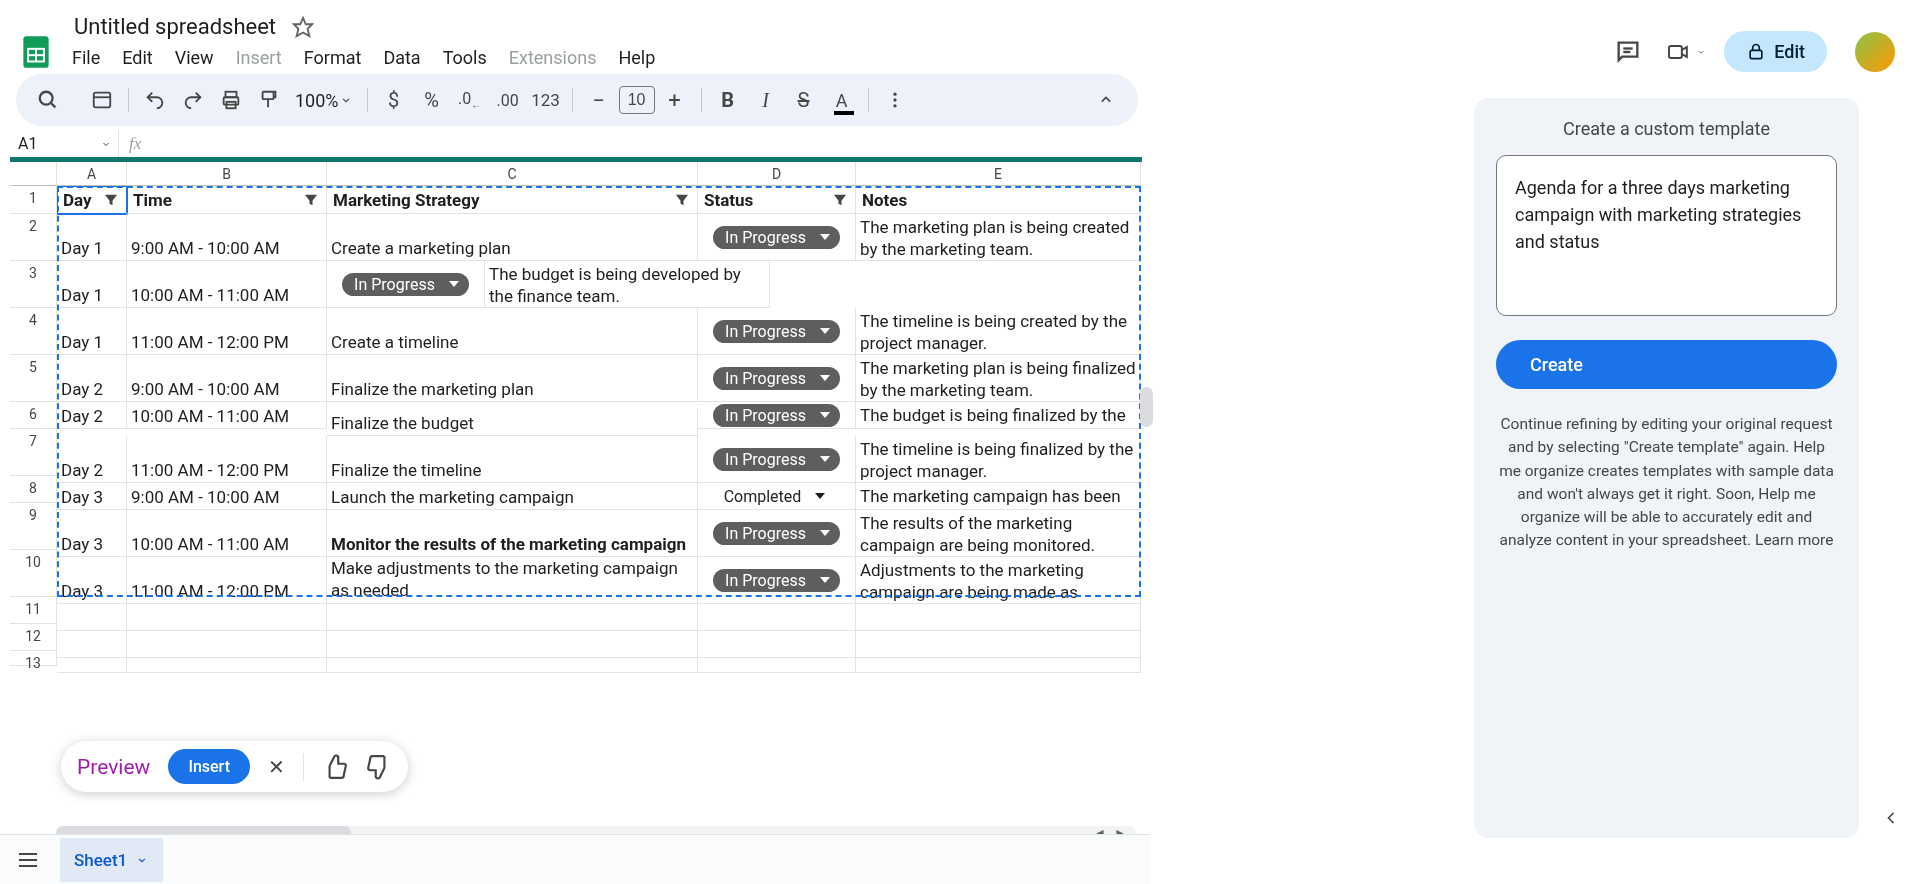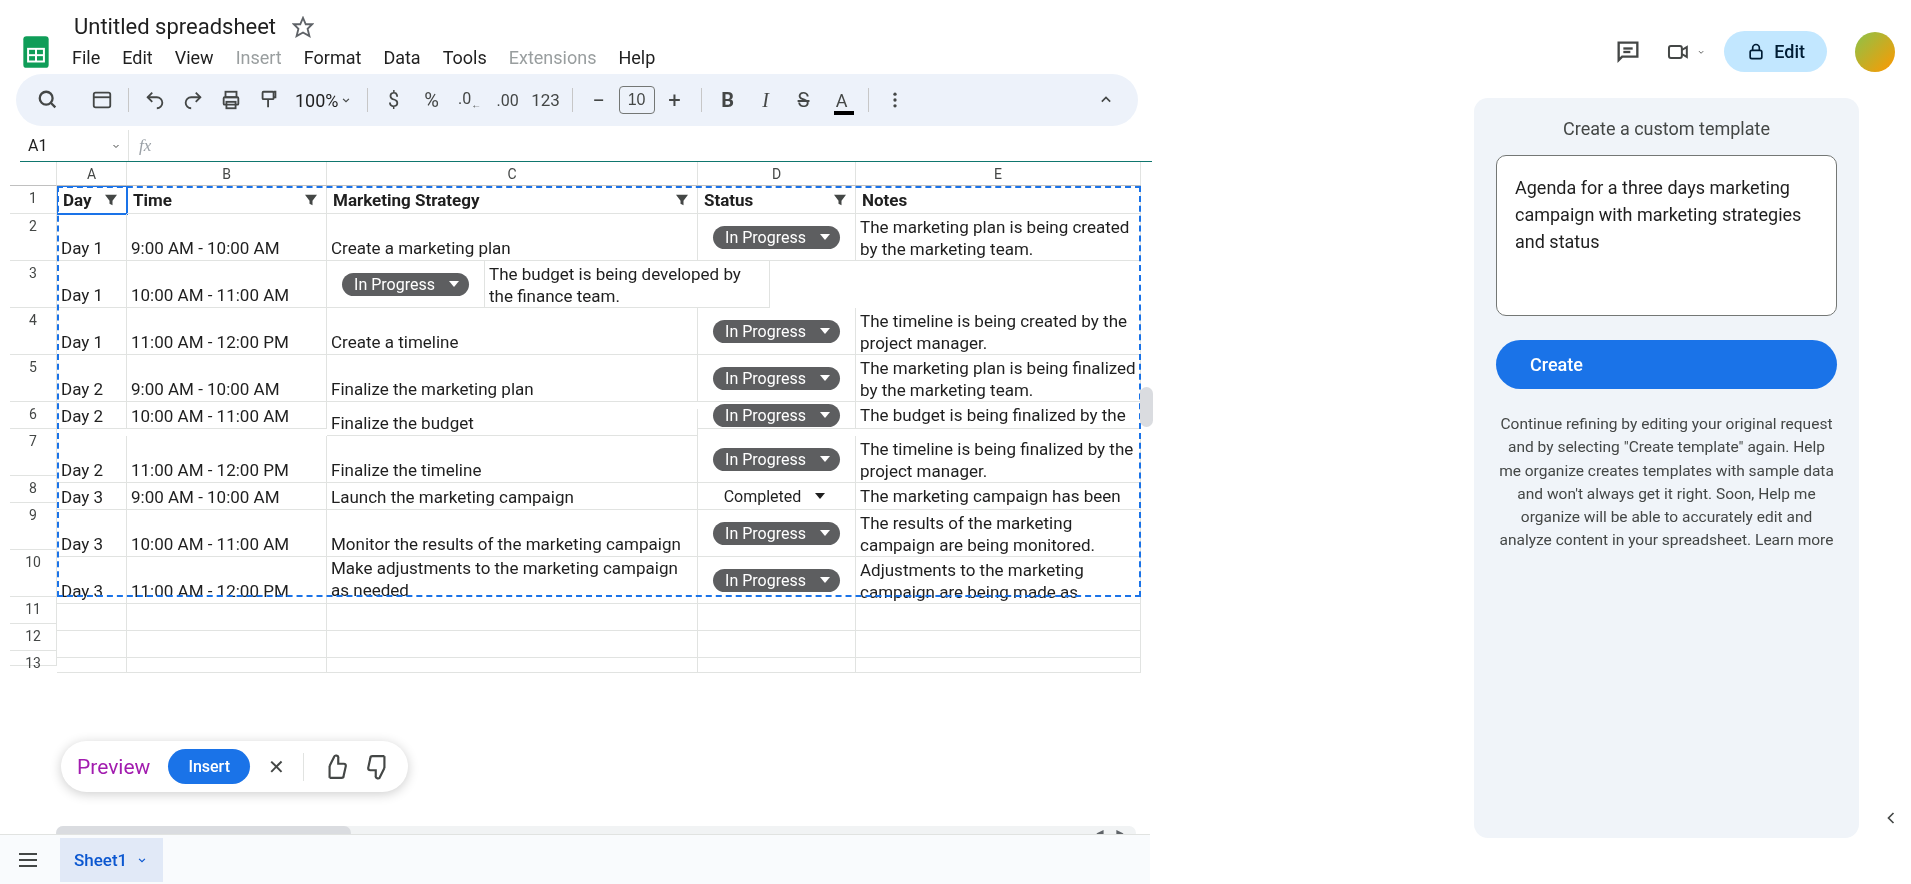--- a/index.html
+++ b/index.html
@@ -24,21 +24,21 @@
 
 .toolbar-wrap { padding: 2px 16px 4px 16px; }
 .toolbar { display: flex; align-items: center; background: #edf2fa; border-radius: 40px; padding: 6px 14px; height: 52px; gap: 2px; width: 1122px; position: relative;}
 .tb-btn { width: 36px; height: 36px; display: flex; align-items: center; justify-content: center; border-radius: 4px; cursor: pointer; color: #444746; }
 .tb-sep { width: 1px; height: 24px; background: #c7c7c7; margin: 0 6px; }
 .zoom-box { display: flex; align-items: center; padding: 0 6px; font-size: 18px; }
 .font-size-input { width: 36px; height: 28px; text-align: center; border: 1px solid #747775; border-radius: 4px; background: transparent; font-size: 16px; color: #444746;}
 .tb-collapse{ position:absolute; right:14px;}
 
 
-.name-formula-row { display: flex; border-bottom: 1px solid #0f766e; height: 32px; margin-left:20px; width:1132px;}
+.name-formula-row { display: flex; border-bottom: 5px solid #0f766e; height: 32px; margin-left:10px; width:1132px;}
 .name-box { width: 108px; display: flex; align-items: center; padding-left: 8px; font-size: 16px; color: #1f1f1f; }
 .name-box-arrow { margin-left: auto; margin-right: 6px; color:#444746;}
 .formula-bar { flex: 1; display: flex; align-items: center; border-left: 1px solid #e1e3e1; padding-left: 10px; height: 100%; }
 .fx-icon { font-style: italic; color: #9aa0a6; font-size: 17px; margin-right: 8px; font-family: serif; font-weight:100;}
 
 
 .grid-wrap { position: relative; margin-left:10px; width: 1133px; height: 520px; }
 .grid-corner { position: absolute; left: 0; top: 0; width: 47px; height: 24px; background: #fff; border-right: 1px solid #e1e3e1; border-bottom: 1px solid #c0c0c0; z-index:2;}
 .col-headers { position: absolute; left: 47px; top: 0; height: 24px; display: flex; background: #fff; border-bottom: 1px solid #c0c0c0; z-index:2;}
 .col-header { display: flex; align-items: center; justify-content: center; font-size: 14px; color: #444746; border-right: 1px solid #e1e3e1; background:#fff;}
@@ -408,21 +408,21 @@
           <span class="status-pill completed">
             <span>Completed</span>
             <span class="status-dropdown-arrow"></span>
           </span>
         </div>
         <div class="grid-cell" style="width: 285px; height: 27px; white-space: normal; line-height: 1.3; align-items: flex-start; padding-top: 2px;">The marketing campaign has been launched.</div>
       </div>
       <div class="grid-row">
         <div class="grid-cell" style="width: 70px; height: 47px;">Day 3</div>
         <div class="grid-cell" style="width: 200px; height: 47px;">10:00 AM - 11:00 AM</div>
-        <div class="grid-cell" style="width: 371px; height: 47px;">Monitor the results of the marketing campaign</div>
+        <div class="grid-cell" style="width: 371px; height: 47px; font-weight: bold;">Monitor the results of the marketing campaign</div>
         <div class="grid-cell" style="width: 158px; height: 47px; justify-content: center; align-items: center;">
           <span class="status-pill">
             <span>In Progress</span>
             <span class="status-dropdown-arrow"></span>
           </span>
         </div>
         <div class="grid-cell" style="width: 285px; height: 47px; white-space: normal; line-height: 1.3; align-items: flex-start; padding-top: 2px;">The results of the marketing campaign are being monitored.</div>
       </div>
       <div class="grid-row">
         <div class="grid-cell" style="width: 70px; height: 47px;">Day 3</div>

